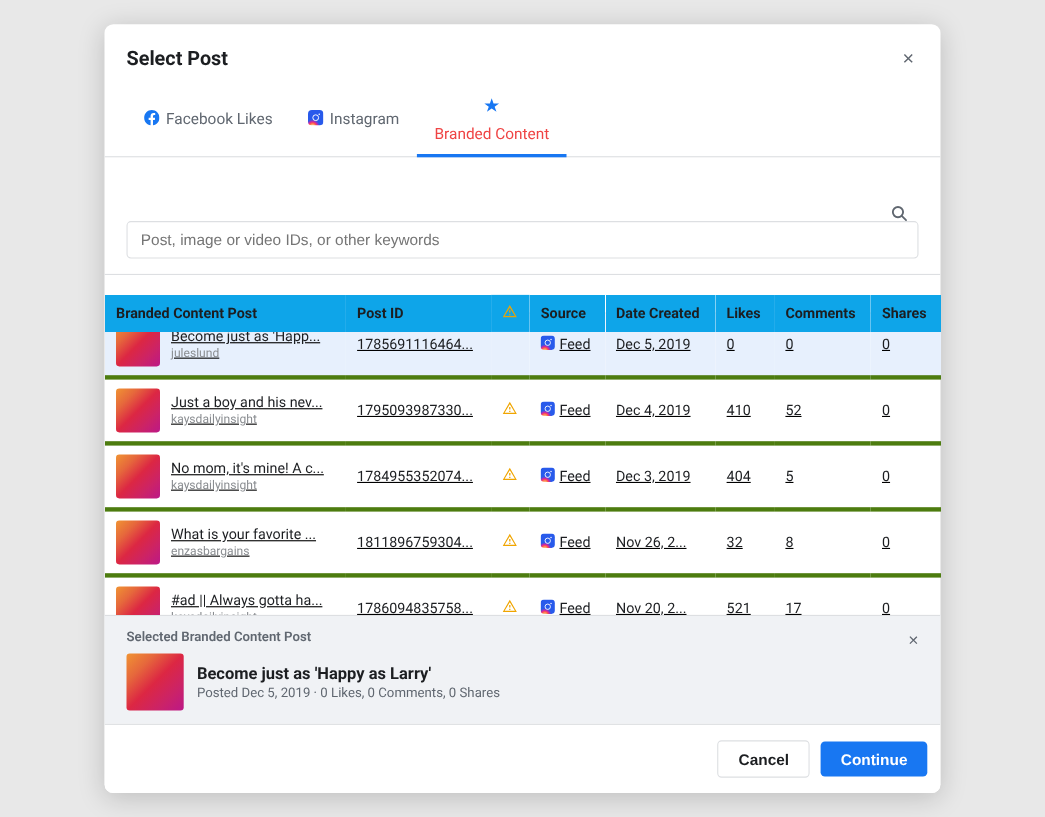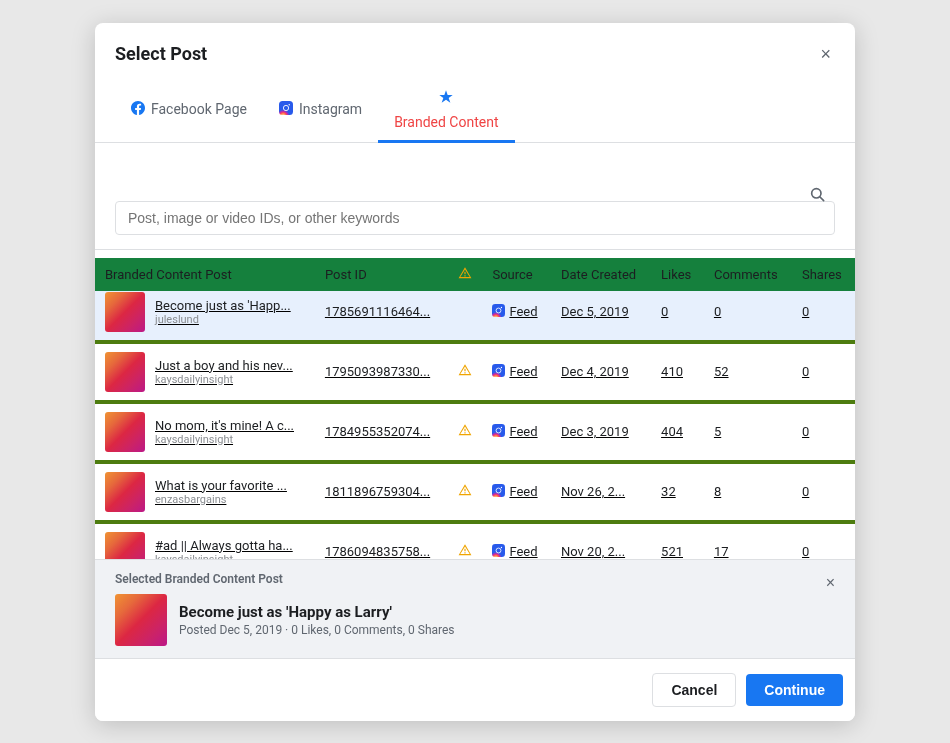--- a/index.html
+++ b/index.html
@@ -106,29 +106,29 @@
       overflow-y: auto;
       max-height: 310px;
       border-top: 1px solid #dddfe2;
     }
     table {
       width: 100%;
       border-collapse: collapse;
       font-size: 13px;
     }
     thead th {
-      background: #15803d;
+      background: #0ea5e9;
       border-bottom: 1px solid #dddfe2;
       padding: 8px 10px;
       text-align: left;
-      font-weight: 400;
+      font-weight: 700;
       color: #1c1e21;
       white-space: nowrap;
       position: sticky;
-      top: 8px;
+      top: 18px;
       z-index: 1;
     }
     thead th.center { text-align: center; }
     tbody tr {
       border-bottom: 4px solid #4d7c0f;
       cursor: pointer;
       text-decoration: underline;
     }
     tbody tr.selected { background: #e7f0fd; }
     tbody td {
@@ -243,21 +243,21 @@
       <button class="close-btn">×</button>
     </div>
 
     <div class="tabs">
       <div class="tab">
         <span class="tab-icon">
           <svg width="14" height="14" viewBox="0 0 24 24" fill="#1877f2">
               <path d="M24 12.07C24 5.41 18.63 0 12 0S0 5.4 0 12.07C0 18.1 4.39 23.1 10.13 24v-8.44H7.08v-3.49h3.04V9.41c0-3.02 1.8-4.7 4.54-4.7 1.31 0 2.68.24 2.68.24v2.97h-1.51c-1.49 0-1.95.93-1.95 1.88v2.27h3.32l-.53 3.5h-2.79V24C19.61 23.1 24 18.1 24 12.07"></path>
             </svg>
         </span>
-        <span>Facebook Page</span>
+        <span>Facebook Likes</span>
       </div>
       <div class="tab">
         <span class="tab-icon">
           <svg width="14" height="14" viewBox="0 0 24 24">
               <defs>
                 <radialGradient id="ig" cx="30%" cy="107%">
                   <stop offset="0%" stop-color="#fdf497"></stop>
                   <stop offset="5%" stop-color="#fdf497"></stop>
                   <stop offset="45%" stop-color="#fd5949"></stop>
                   <stop offset="60%" stop-color="#d6249f"></stop>

